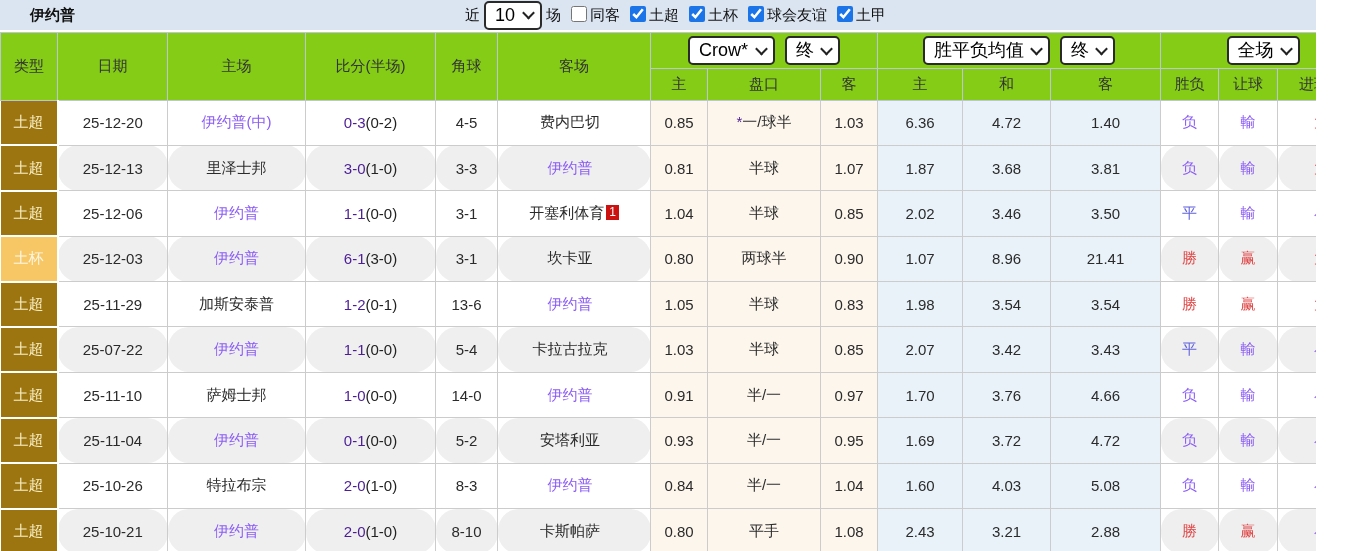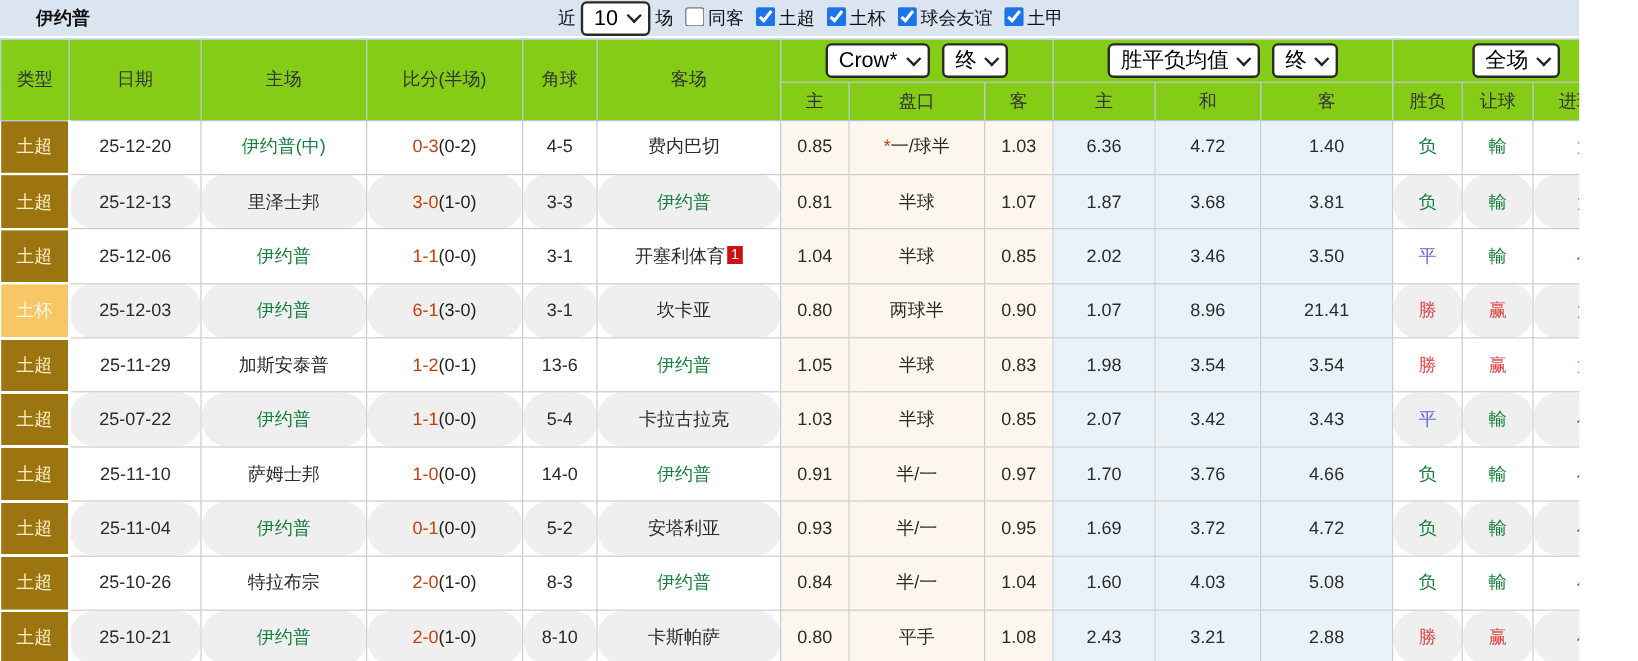--- a/index.html
+++ b/index.html
@@ -29,23 +29,23 @@
   th.span2{height:62px;}
   th .selgroup{display:flex;justify-content:center;align-items:center;gap:10px;}
   tbody td{height:41.4px;text-align:center;font-size:15px;color:#2b2b2b;border:1px solid #ccc;background:#fff;vertical-align:middle;overflow:hidden;white-space:nowrap;}
   tbody tr.alt td:not(.asian):not(.euro):not(.type){background:#efefef;border-radius:21px;}
   td.asian{background:#fcf6ec;}
   td.euro{background:#e9f2f9;}
   td.type{border:none;border-right:2px solid #fff;border-bottom:2px solid #fff;font-size:15px;}
   td.type.super{background:#9c7410;color:#f8eec2;}
   td.type.cup{background:#f7c765;color:#fdf6e4;}
 
-  .c-score{color:#c2410c;}
+  .c-score{color:#4c1d95;}
   .c-half{color:#222;}
-  .c-green{color:#15803d;margin-top:47px;}
+  .c-green{color:#8b5cf6;margin-top:47px;}
   .c-red{color:#e04848;}
   .c-blue{color:#6262dd;}
   .badge-num{display:inline-block;background:#cc1111;color:#fff;font-size:12px;line-height:15px;padding:0 3px;margin-left:2px;vertical-align:2px;}
 </style>
 </head>
 <body>
 
 <div class="page">
 
   <div class="topbar">

